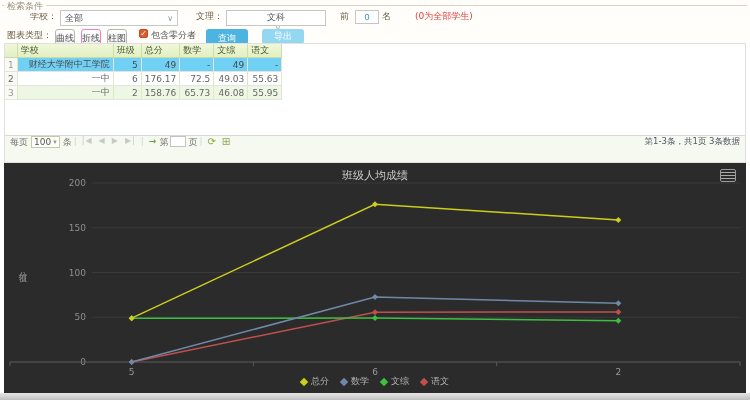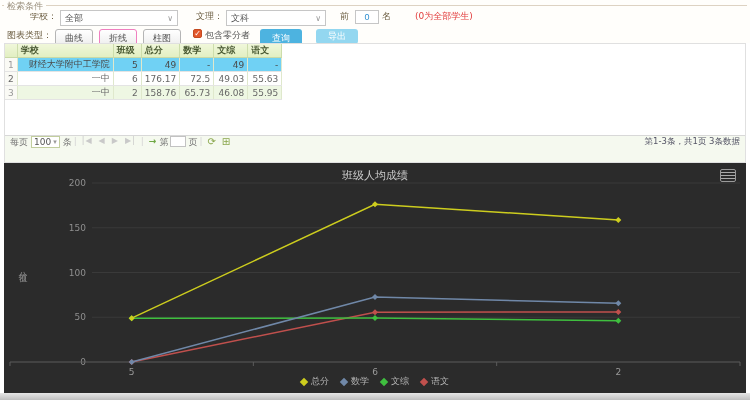--- a/index.html
+++ b/index.html
@@ -12,45 +12,45 @@
   .fieldset-legend { position:absolute; top:0; left:4px; background:#fffefb; padding:0 3px;
     font-size:9px; color:#9a8f7d; }
   .frow { display:flex; align-items:flex-start; height:16px; font-size:9px; color:#6b5d41; }
   .frow1 { padding-left:30px; margin-bottom:3px; }
   .frow2 { padding-left:7px; }
   .flabel { margin-right:3px; }
   .fake-select { display:inline-flex; justify-content:space-between; align-items:center;
     border:1px solid #c6c6c6; background:#fff; height:16px; padding:0 4px; color:#555; }
   .fake-select .arrow { color:#999; font-size:8px; margin-left:4px; }
   .sel-school { width:118px;gap:32px; }
-  .sel-arts { width:100px; margin-right:14px; }
+  .sel-arts { width:100px; margin-right:14px;flex-direction:column; }
   .gap { width:18px; }
   .top-input { width:24px; height:14px; border:1px solid #c6c6c6; text-align:center;
     font-size:9px; color:#2e8fd0; margin:0 3px; }
   .red-hint { color:#e23c3c;padding-left:24px; }
   .ct-btn { border:1px solid #b5b5b5; background:linear-gradient(#ffffff,#ececec);
-    border-radius:3px; font-size:9px; color:#555; padding:2px 9px; margin-right:6px; position:relative; }
+    border-radius:3px; font-size:9px; color:#555; padding:2px 0; margin-right:6px; position:relative; }
   .ct-btn.sel-type { border:1px solid #ef7fc0; }
   .ct-btn.sel-type::after { content:""; position:absolute; right:-1px; bottom:-1px;
     border-left:5px solid transparent; border-bottom:5px solid #ef7fc0; }
   .chk { width:9px; height:9px; background:#e2572b; border:1px solid #c44a20; border-radius:2px;
     color:#fff; font-size:8px; line-height:8px; text-align:center; margin:0 3px 0 6px; }
   .zero-label { color:#555; margin-right:10px; }
   .btn-query { background:#4db3e0; color:#fff; border:none; border-radius:3px;
     font-size:9px; padding:3px 12px; margin-right:14px; }
   .btn-export { background:#93d7f0; color:#fff; border:none; border-radius:3px;
     font-size:9px; padding:1px 12px; }
 
   
   .grid-area { height:120px; margin:0 4px; border:1px solid #e0e0e0; position:relative; background:#fff; }
   table.grid { border-collapse:collapse; table-layout:fixed; font-size:9px; }
   table.grid th, table.grid td { border-right:1px solid #dfe8cc; border-bottom:1px solid #e4e4e4;
     height:13px; padding:0 3px; overflow:hidden; white-space:nowrap; }
   table.grid th { background:linear-gradient(#f0f7da,#e2efc2); color:#4a5a33;
-    text-align:left; font-weight:bold; border-bottom:1px solid #c9d9a7; border-right:1px solid #cdddab; }
+    text-align:left; font-weight:normal; border-bottom:1px solid #c9d9a7; border-right:1px solid #cdddab; }
   table.grid td { color:#666; text-align:right; }
   td.rn { background:#fafaf5; color:#999; text-align:center; border-right:1px solid #ddd; }
   tr.sel td { background:#70d1f4; color:#4a4a4a; }
   tr.alt td { background:#eef7e3; }
   tr.alt td.rn, tr.sel td.rn { background:#fafaf5; color:#999; }
 
   .pager { position:absolute; left:0; right:0; bottom:0; height:27px; background:#f5f9ef;
     border-top:1px solid #d8d8d8; display:flex; align-items:flex-start; font-size:9px;
     color:#777; padding:0 5px; }
   .pp-select { display:inline-flex; align-items:center; border:1px solid #c2ce9e; background:#fff;

